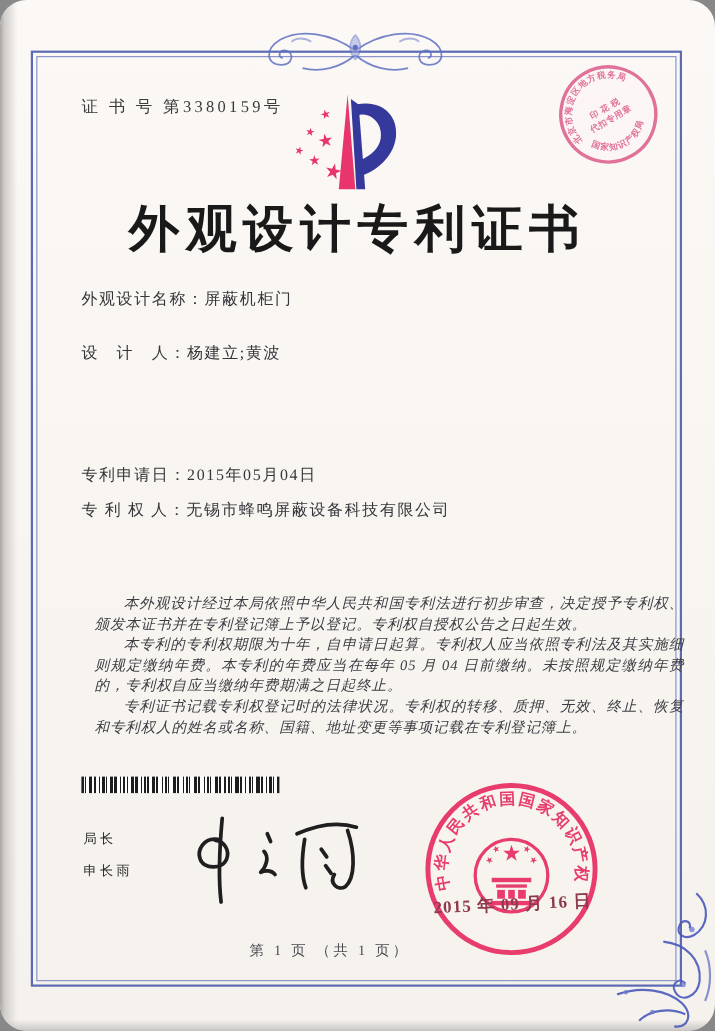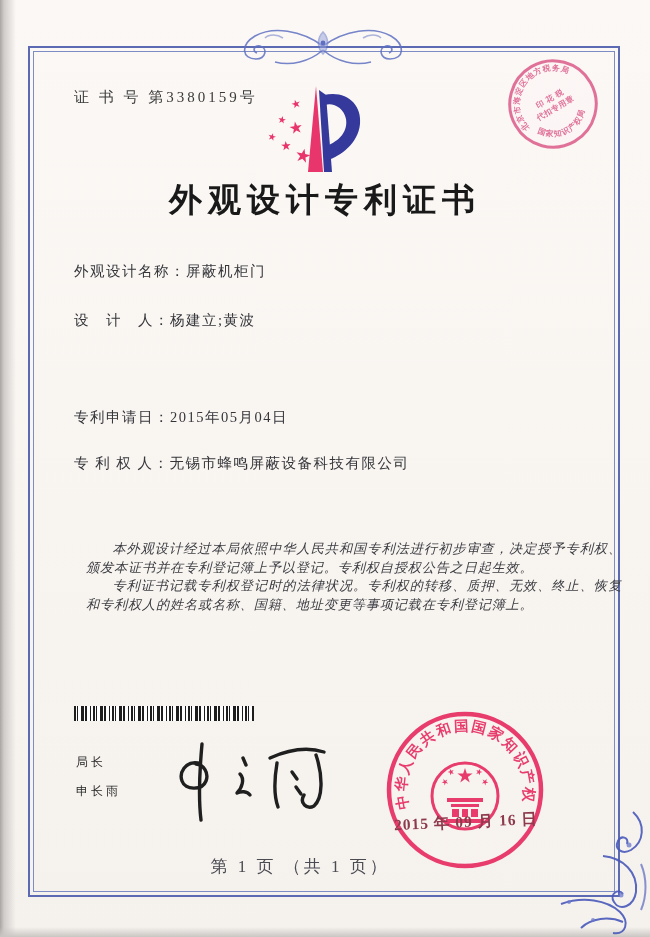--- a/index.html
+++ b/index.html
@@ -1,56 +1,57 @@
 <!DOCTYPE html>
 <html><head>
 <meta charset="utf-8">
 <style>
   html,body{margin:0;padding:0;background:#888;}
   .page{
     position:relative;width:650px;height:937px;overflow:hidden;
     background:linear-gradient(180deg,#fbf8f5 0%,#f8f5f1 55%,#f5f2ee 100%);
     font-family:"Liberation Serif","DejaVu Serif",serif;
     color:#2e2e2e;
+    border-radius:24px;
   }
   .scan-edge-left{position:absolute;left:0;top:0;width:16px;height:100%;
     background:linear-gradient(90deg,#a8a5a3 0,#cfccca 4px,rgba(240,238,236,0) 16px);}
   .scan-edge-bottom{position:absolute;left:0;bottom:0;width:100%;height:10px;
     background:linear-gradient(0deg,#c9c6c3 0,rgba(240,238,236,0) 10px);}
   .frame-outer{position:absolute;left:28px;top:46px;width:588px;height:847px;
     border:2px solid #5b6ab3;}
   .frame-inner{position:absolute;left:3px;top:3px;right:3px;bottom:3px;
     border:1px solid #7e8cc6;}
   .cert-no{position:absolute;left:74px;top:88px;font-size:15px;letter-spacing:3px;color:#3b3b3b;}
   .logo{position:absolute;left:256px;top:82px;}
   .title{position:absolute;left:0;top:178px;width:100%;margin:0;text-align:center;
-    font-size:33px;font-weight:bold;letter-spacing:6px;color:#191919;}
+    font-size:46px;font-weight:bold;letter-spacing:6px;color:#191919;}
   .field{position:absolute;left:74px;font-size:14.5px;letter-spacing:1.5px;color:#35353a;white-space:pre;}
-  .f0{top:262px}.f1{top:311px}.f2{top:357px}.f3{top:408px}.f4{top:454px}.f5{top:501px}
+  .f0{top:262px}.f1{top:311px}.f2{top:357px}.f3{top:422px}.f4{top:454px}.f5{top:501px}
   .body-text{position:absolute;left:58px;top:540px;width:536px;
     font-size:13.2px;line-height:18.6px;letter-spacing:0.8px;color:#3c3c42;
     text-align:justify;font-style:italic;margin-left:28px;}
   .body-text p{margin:0;text-indent:2em;}
   .barcode{position:absolute;left:74px;top:706px;width:180px;height:15px;
     background:repeating-linear-gradient(90deg,
       #1d1d1d 0 2px,#fdfdfd 2px 3px,#1d1d1d 3px 4px,#fdfdfd 4px 7px,
       #1d1d1d 7px 10px,#fdfdfd 10px 11px,#1d1d1d 11px 13px,#fdfdfd 13px 16px,
       #1d1d1d 16px 17px,#fdfdfd 17px 19px);}
   .signer{position:absolute;left:76px;top:754px;font-size:12px;letter-spacing:3px;color:#2a2a2a;}
   .signer div{margin-bottom:12px;}
   .signature-svg{position:absolute;left:150px;top:736px;}
   .seal-main{position:absolute;left:385px;top:710px;opacity:0.93;}
   .seal-arc-text{font-size:14.5px;font-weight:bold;letter-spacing:2.2px;fill:#e72f63;}
   .date-stamp{position:absolute;left:394px;top:812px;font-size:15.5px;font-weight:bold;
     color:#8d3a4c;letter-spacing:1px;transform:rotate(-2.5deg);white-space:nowrap;}
   .seal-tax{position:absolute;left:505px;top:56px;transform:rotate(-30deg);opacity:0.88;}
   .tax-arc{font-size:13px;fill:#dd5f8d;letter-spacing:1.5px;font-weight:bold;}
   .tax-center{font-size:13px;fill:#dd5f8d;font-weight:bold;letter-spacing:1px;text-anchor:middle;}
   .footer{position:absolute;left:0;top:855px;width:600px;text-align:center;
-    font-size:17px;letter-spacing:3px;color:#4b4b52;}
+    font-size:13px;letter-spacing:3px;color:#4b4b52;}
   .orn-top{position:absolute;left:213px;top:24px;}
   .orn-corner{position:absolute;left:533px;top:808px;}
 </style>
 </head>
 <body>
 
 <div class="page">
 
   <div class="scan-edge-left"></div>
   <div class="scan-edge-bottom"></div>
@@ -111,20 +112,21 @@
 
   <h1 class="title">外观设计专利证书</h1>
 
   <div class="field f1"><span>设　计　人：</span><span>杨建立;黄波</span></div>
   <div class="field f0"><span>外观设计名称：</span><span>屏蔽机柜门</span></div>
   <div class="field f3"><span>专利申请日：</span><span>2015年05月04日</span></div>
   <div class="field f4"><span>专 利 权 人：</span><span>无锡市蜂鸣屏蔽设备科技有限公司</span></div>
 
   <div class="body-text">
     <p>本外观设计经过本局依照中华人民共和国专利法进行初步审查，决定授予专利权、颁发本证书并在专利登记簿上予以登记。专利权自授权公告之日起生效。</p>
+    <p>本专利的专利权期限为十年，自申请日起算。专利权人应当依照专利法及其实施细则规定缴纳年费。本专利的年费应当在每年 05 月 04 日前缴纳。未按照规定缴纳年费的，专利权自应当缴纳年费期满之日起终止。</p>
     <p>专利证书记载专利权登记时的法律状况。专利权的转移、质押、无效、终止、恢复和专利权人的姓名或名称、国籍、地址变更等事项记载在专利登记簿上。</p>
   </div>
 
   <div class="barcode"></div>
 
   <div class="signer">
     <div>局长</div>
     <div>申长雨</div>
   </div>
 

